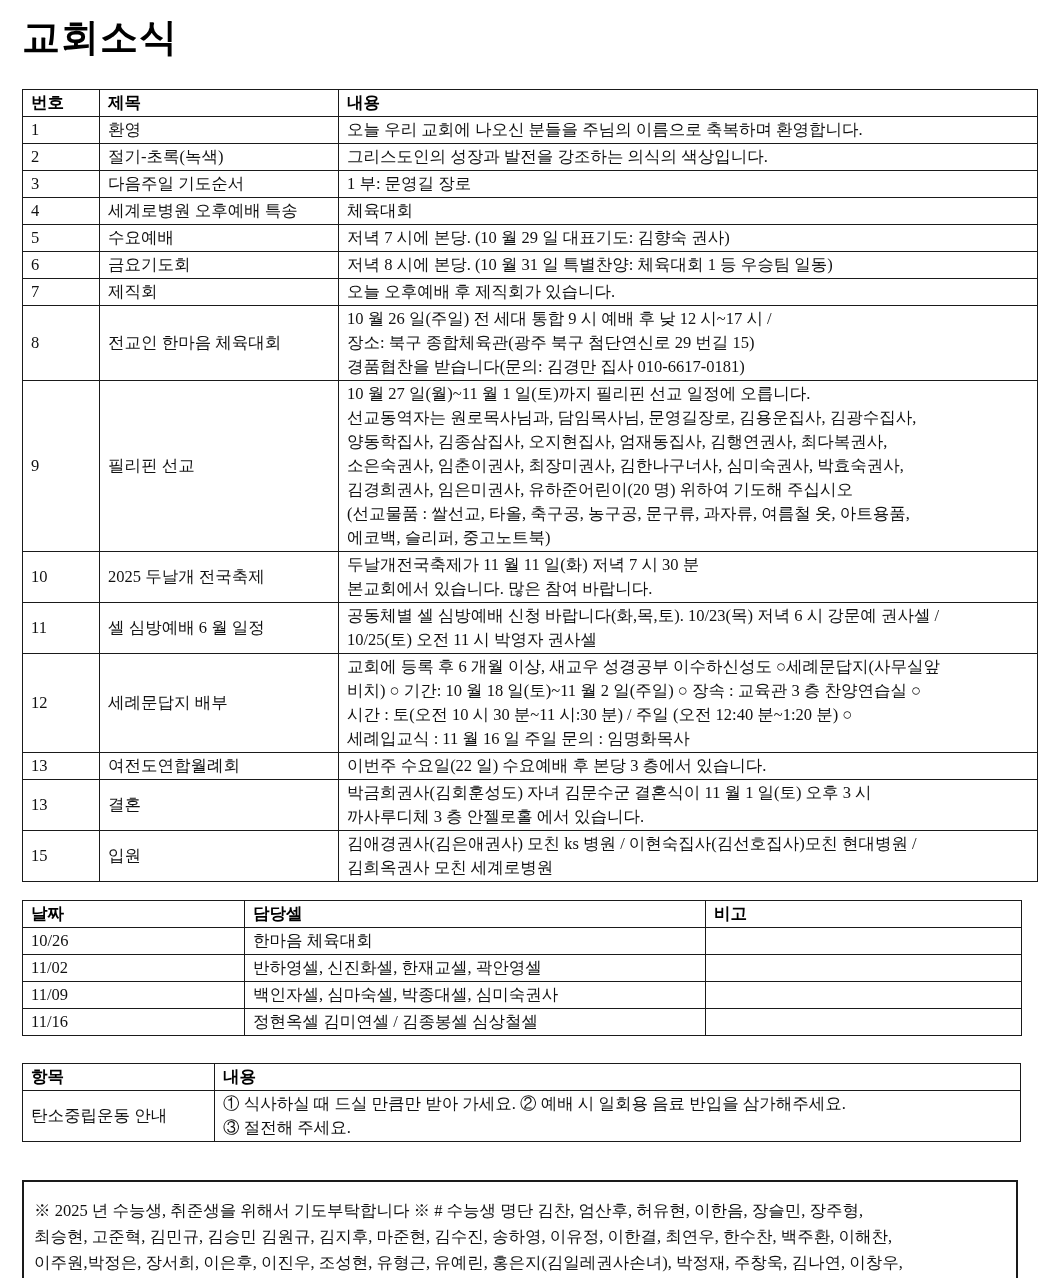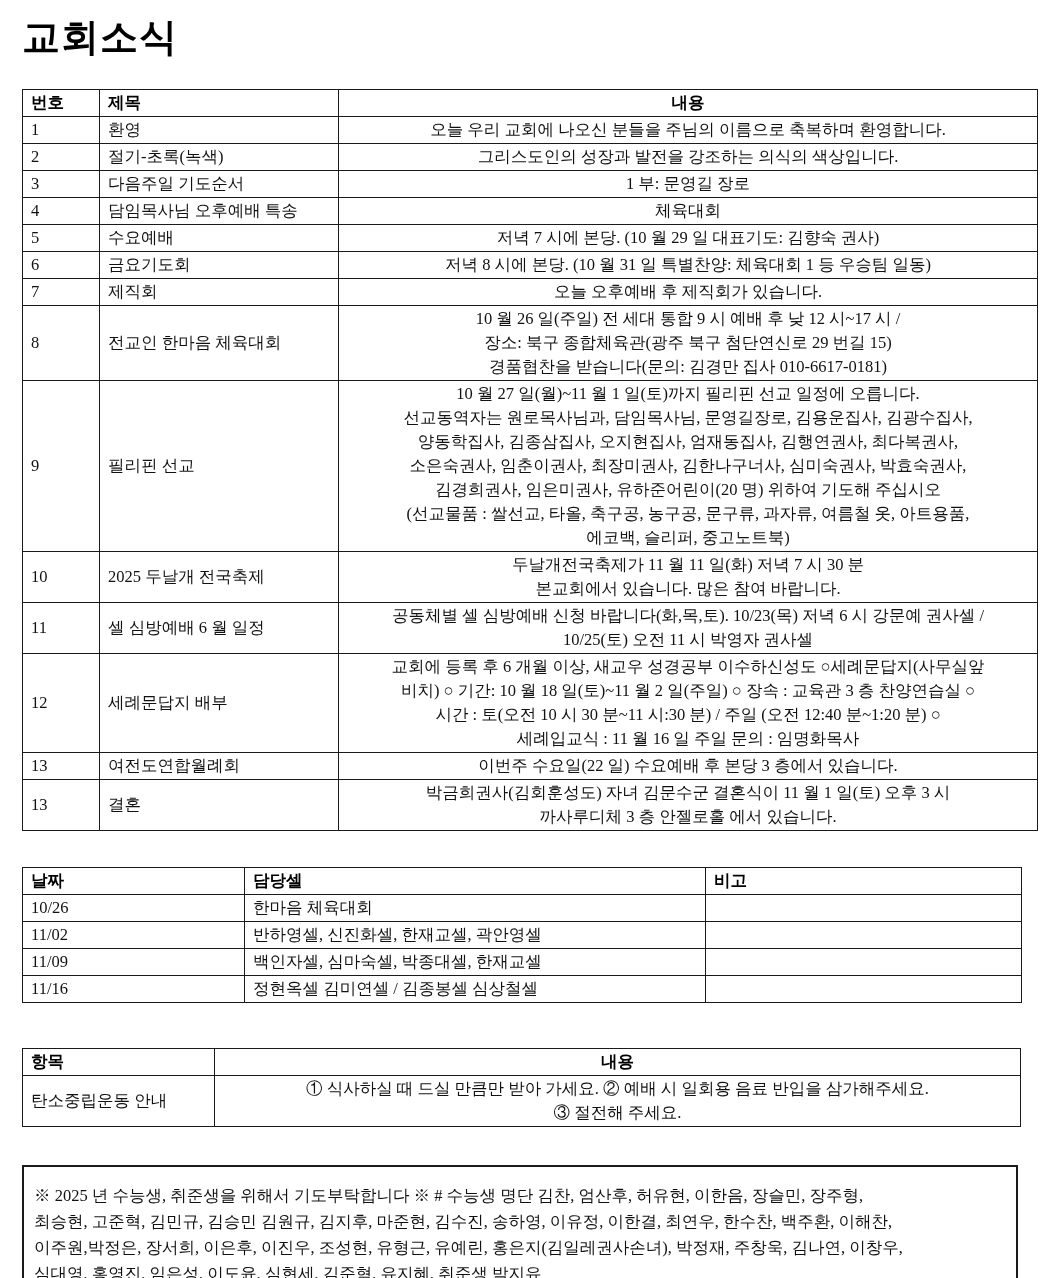--- a/index.html
+++ b/index.html
@@ -37,28 +37,27 @@
     text-align: left;
     overflow: hidden;
     word-break: keep-all;
   }
   th {
     font-weight: 700;
     color: #000000;
   }
   .c-content, .pre {
     white-space: pre-line;
-    text-align: center;
-  }
-  .main-table { margin-bottom: 36px; padding-left: 37px; }
+  }
+  .main-table { margin-bottom: 18px; padding-left: 37px; }
   .main-table .c-no      { width: 60px; }
   .main-table .c-subject { width: 222px; }
   .main-table .c-content { width: 682px; }
 
-  .cell-table { margin-bottom: 45px; }
+  .cell-table { margin-bottom: 27px; }
   .cell-table .c-date  { width: 205px; }
   .cell-table .c-cells { width: 444px; }
   .cell-table .c-note  { width: 299px; }
 
   .item-table { margin-bottom: 38px; }
   .item-table .c-item    { width: 175px; padding-left: 8px; }
   .item-table .c-content { width: 789px; }
 
   .prayer-box {
     box-sizing: border-box;
@@ -98,21 +97,21 @@
         <td class="c-subject">절기-초록(녹색)</td>
         <td class="c-content">그리스도인의 성장과 발전을 강조하는 의식의 색상입니다.</td>
       </tr>
       <tr>
         <td class="c-no">3</td>
         <td class="c-subject">다음주일 기도순서</td>
         <td class="c-content">1 부: 문영길 장로</td>
       </tr>
       <tr>
         <td class="c-no">4</td>
-        <td class="c-subject">담임목사님 오후예배 특송</td>
+        <td class="c-subject">세계로병원 오후예배 특송</td>
         <td class="c-content">체육대회</td>
       </tr>
       <tr>
         <td class="c-no">5</td>
         <td class="c-subject">수요예배</td>
         <td class="c-content">저녁 7 시에 본당. (10 월 29 일 대표기도: 김향숙 권사)</td>
       </tr>
       <tr>
         <td class="c-no">6</td>
         <td class="c-subject">금요기도회</td>
@@ -165,20 +164,26 @@
         <td class="c-no">13</td>
         <td class="c-subject">여전도연합월례회</td>
         <td class="c-content">이번주 수요일(22 일) 수요예배 후 본당 3 층에서 있습니다.</td>
       </tr>
       <tr>
         <td class="c-no">13</td>
         <td class="c-subject">결혼</td>
         <td class="c-content">박금희권사(김회훈성도) 자녀 김문수군 결혼식이 11 월 1 일(토) 오후 3 시
 까사루디체 3 층 안젤로홀 에서 있습니다.</td>
       </tr>
+      <tr>
+        <td class="c-no">15</td>
+        <td class="c-subject">입원</td>
+        <td class="c-content">김애경권사(김은애권사) 모친 ks 병원 / 이현숙집사(김선호집사)모친 현대병원 /
+김희옥권사 모친 세계로병원</td>
+      </tr>
     </tbody>
   </table>
 
   <table class="cell-table">
     <thead>
       <tr>
         <th class="c-date">날짜</th>
         <th class="c-cells">담당셀</th>
         <th class="c-note">비고</th>
       </tr>
@@ -189,21 +194,21 @@
         <td class="c-cells">한마음 체육대회</td>
         <td class="c-note"></td>
       </tr>
       <tr>
         <td class="c-date">11/02</td>
         <td class="c-cells">반하영셀, 신진화셀, 한재교셀, 곽안영셀</td>
         <td class="c-note"></td>
       </tr>
       <tr>
         <td class="c-date">11/09</td>
-        <td class="c-cells">백인자셀, 심마숙셀, 박종대셀, 한재교셀</td>
+        <td class="c-cells">백인자셀, 심마숙셀, 박종대셀, 심미숙권사</td>
         <td class="c-note"></td>
       </tr>
       <tr>
         <td class="c-date">11/16</td>
         <td class="c-cells">정현옥셀 김미연셀 / 김종봉셀 심상철셀</td>
         <td class="c-note"></td>
       </tr>
     </tbody>
   </table>
 

